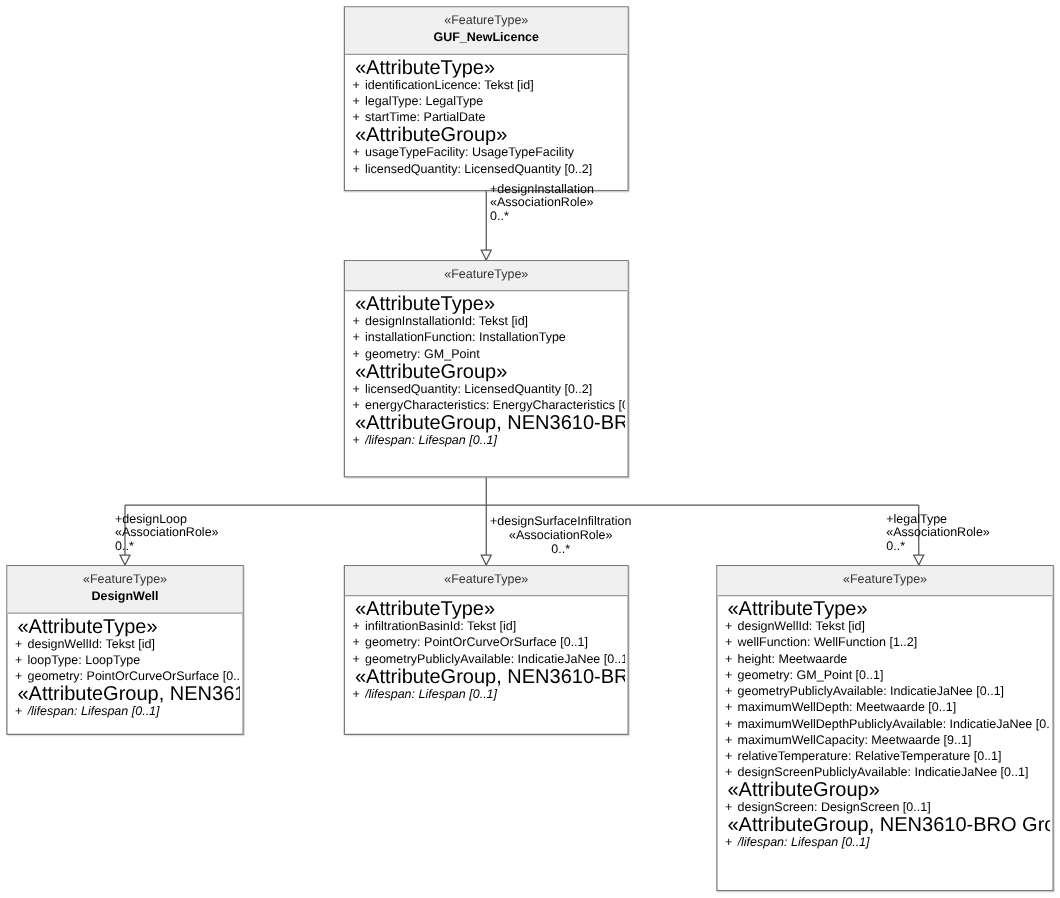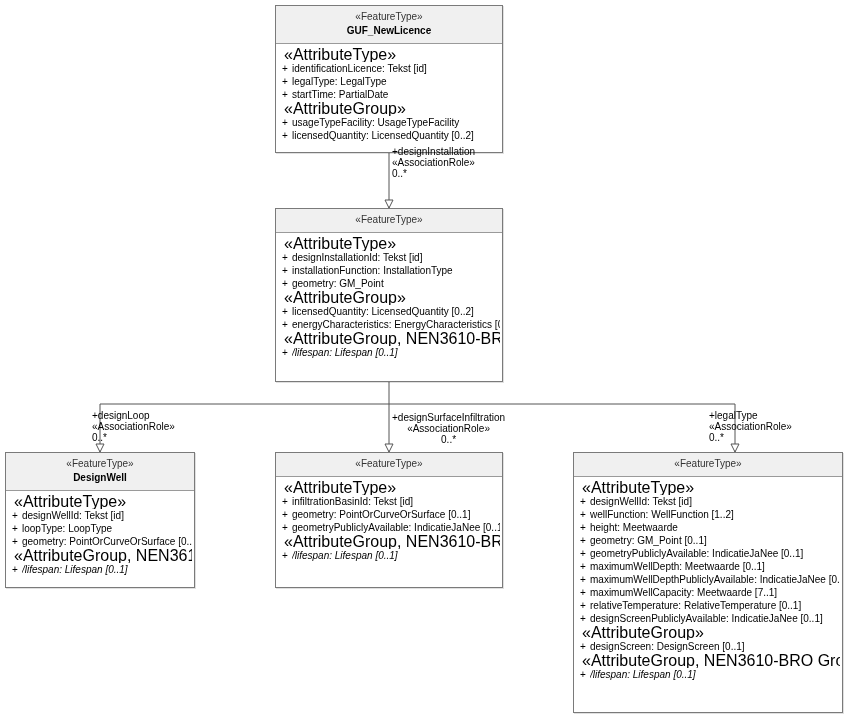--- a/index.html
+++ b/index.html
@@ -302,21 +302,21 @@
       <div class="attr-row">
         <span class="attr-vis">+</span>
         <span class="attr-text">maximumWellDepth: Meetwaarde [0..1]</span>
       </div>
       <div class="attr-row">
         <span class="attr-vis">+</span>
         <span class="attr-text">maximumWellDepthPubliclyAvailable: IndicatieJaNee [0..1]</span>
       </div>
       <div class="attr-row">
         <span class="attr-vis">+</span>
-        <span class="attr-text">maximumWellCapacity: Meetwaarde [7..1]</span>
+        <span class="attr-text">maximumWellCapacity: Meetwaarde [9..1]</span>
       </div>
       <div class="attr-row">
         <span class="attr-vis">+</span>
         <span class="attr-text">relativeTemperature: RelativeTemperature [0..1]</span>
       </div>
       <div class="attr-row">
         <span class="attr-vis">+</span>
         <span class="attr-text">designScreenPubliclyAvailable: IndicatieJaNee [0..1]</span>
       </div>
       <div class="group-label">«AttributeGroup»</div>

